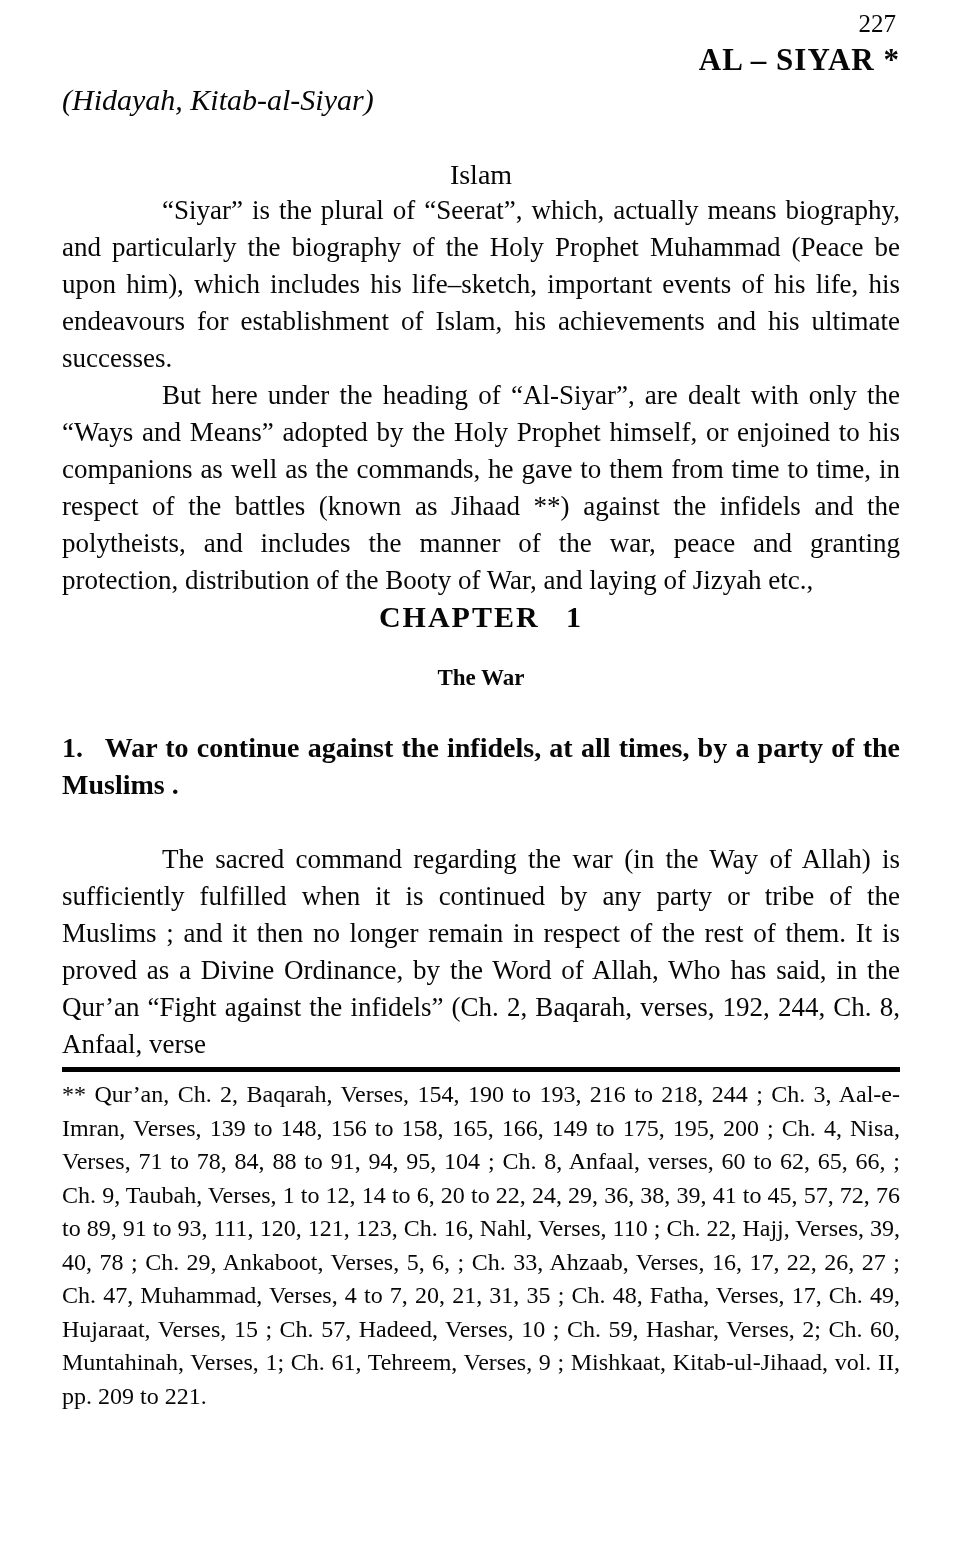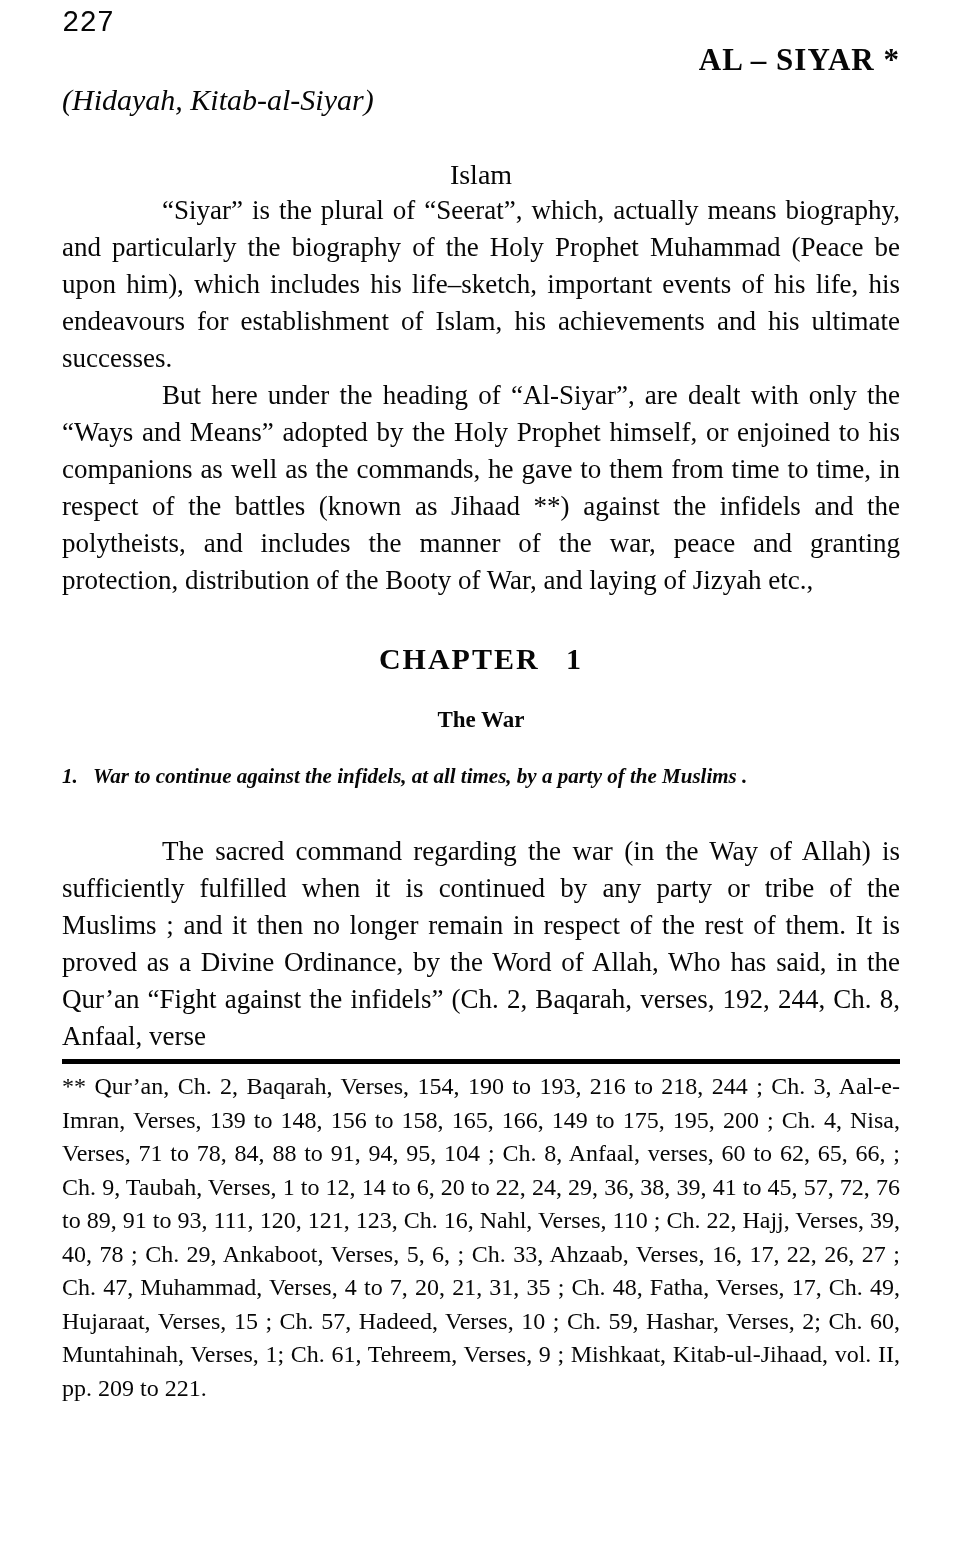--- a/index.html
+++ b/index.html
@@ -17,24 +17,24 @@
   }
 
   .page {
     width: 960px;
     height: 1554px;
     padding: 8px 60px 20px 62px;
     background: #ffffff;
   }
 
   .page-number {
-    font-size: 29px;
+    text-align: right;
+    font-size: 25px;
     line-height: 32px;
     padding-right: 4px;
-    font-family: Liberation Mono, monospace;
   }
 
   .title {
     text-align: right;
     font-weight: bold;
     font-size: 31px;
     line-height: 36px;
     margin-top: 2px;
     letter-spacing: 1px;
   }
@@ -64,38 +64,36 @@
   .body-para.first {
     margin-top: 0;
   }
 
   .chapter-heading {
     text-align: center;
     font-weight: bold;
     font-size: 30px;
     line-height: 36px;
     letter-spacing: 2px;
-    margin-top: 42px;
   }
 
   .chapter-title {
     text-align: center;
     font-weight: bold;
     font-size: 23px;
     line-height: 34px;
     margin-top: 26px;
   }
 
   .section-heading {
     font-weight: bold;
-    font-size: 21px;
+    font-size: 28px;
     line-height: 37px;
     text-align: justify;
-    margin-top: 21px;
-    font-style: italic;
+    margin-top: 34px;
   }
 
   .main-para {
     margin-top: 38px;
   }
 
   .footnote-separator {
     border: none;
     border-top: 5px solid #000000;
     margin-top: 4px;

